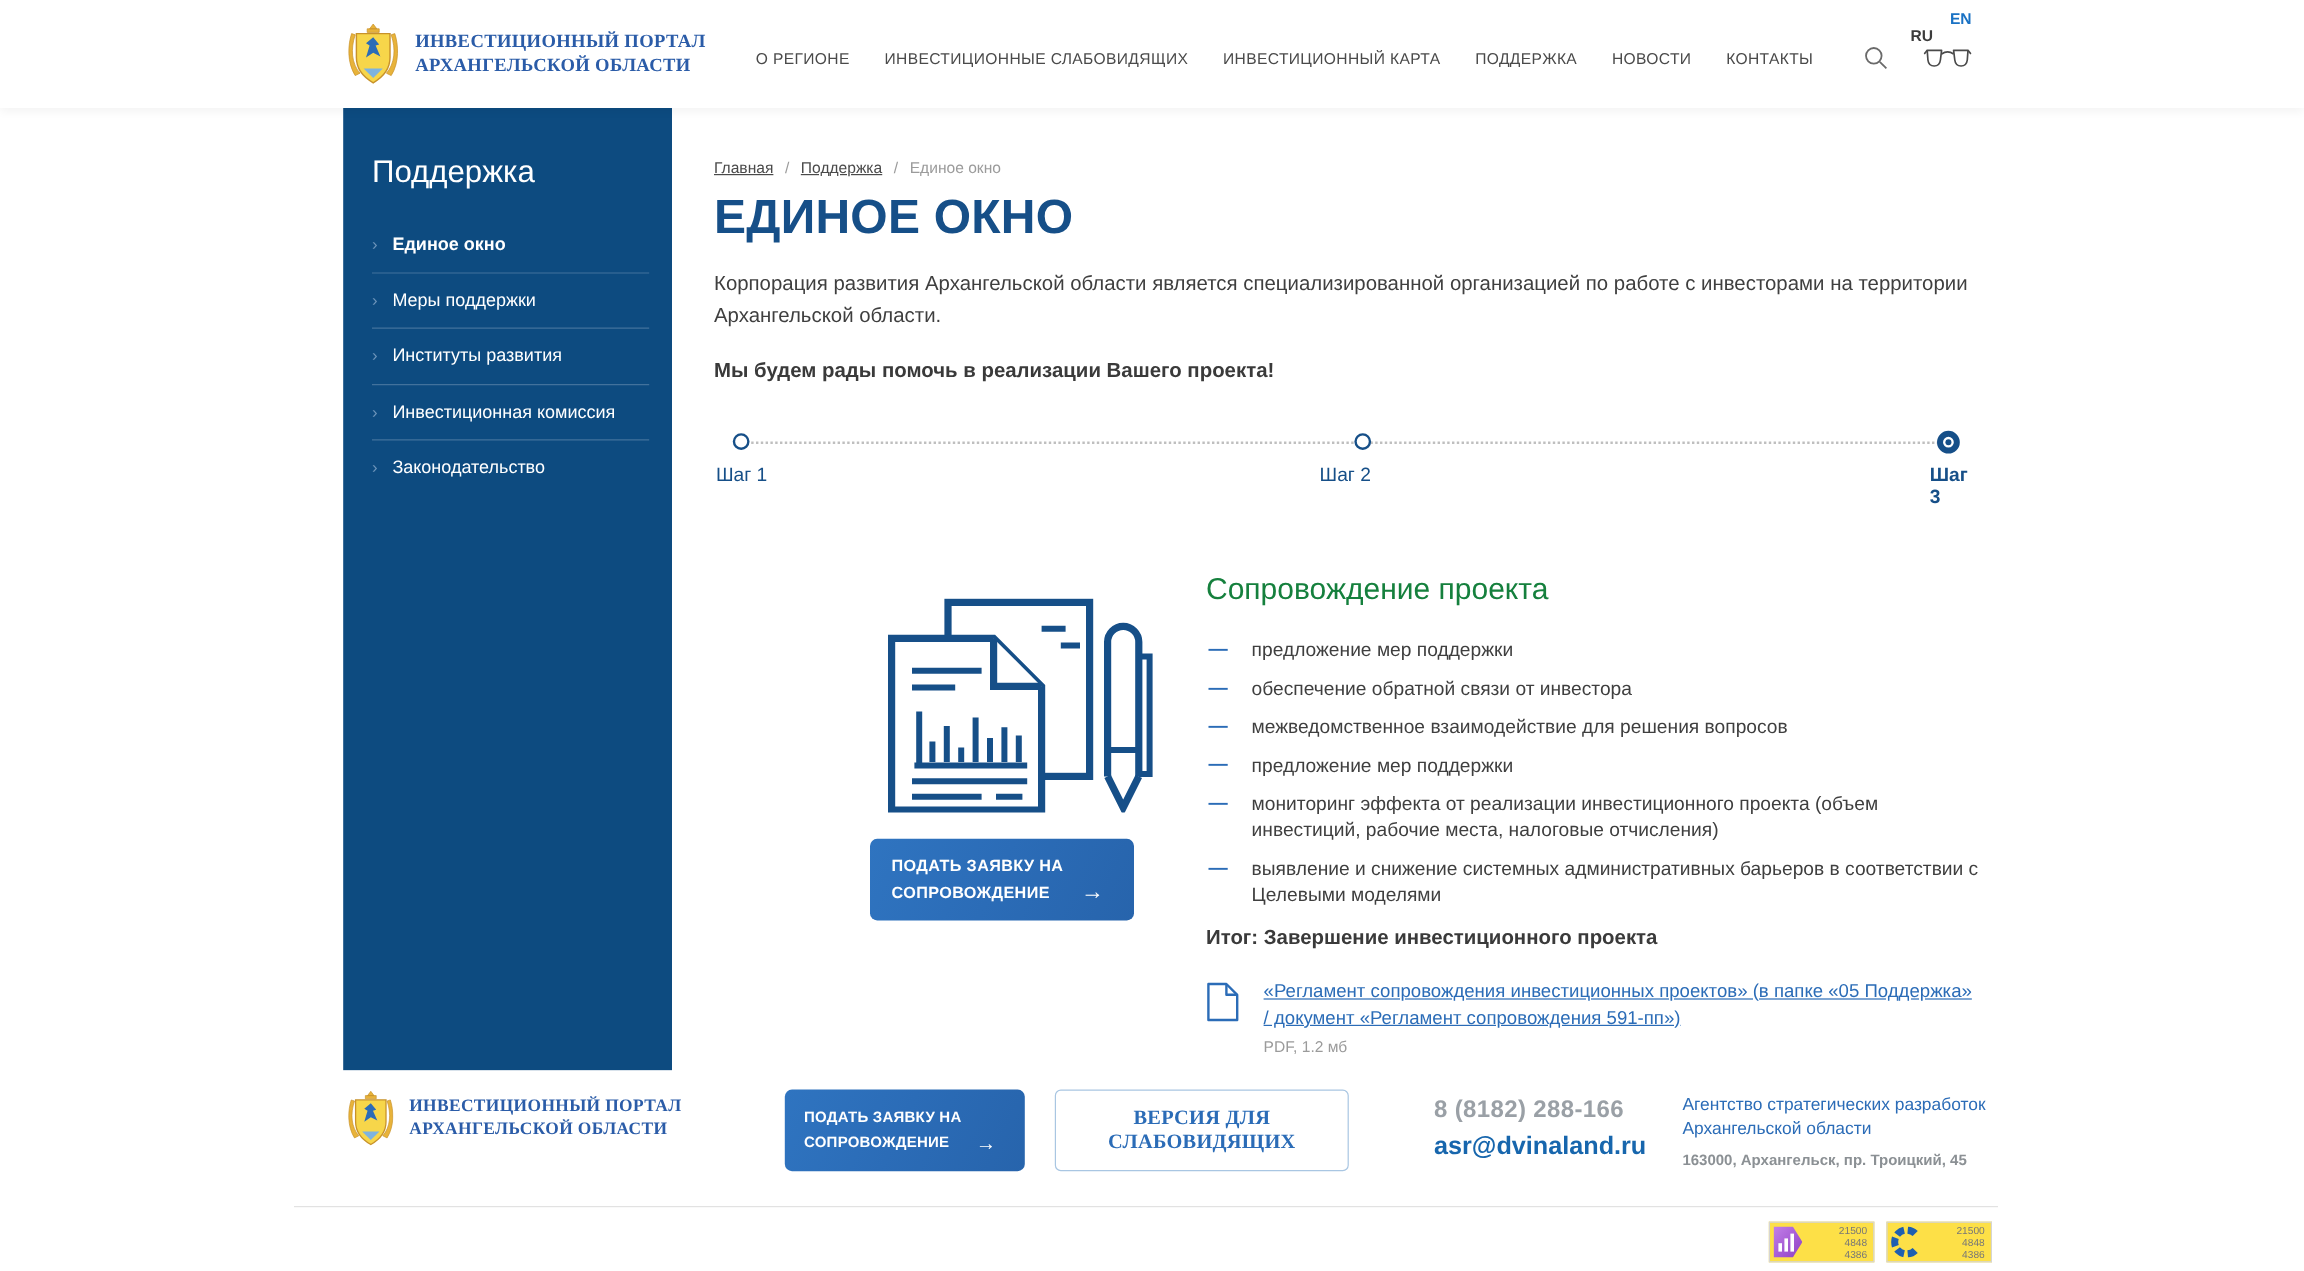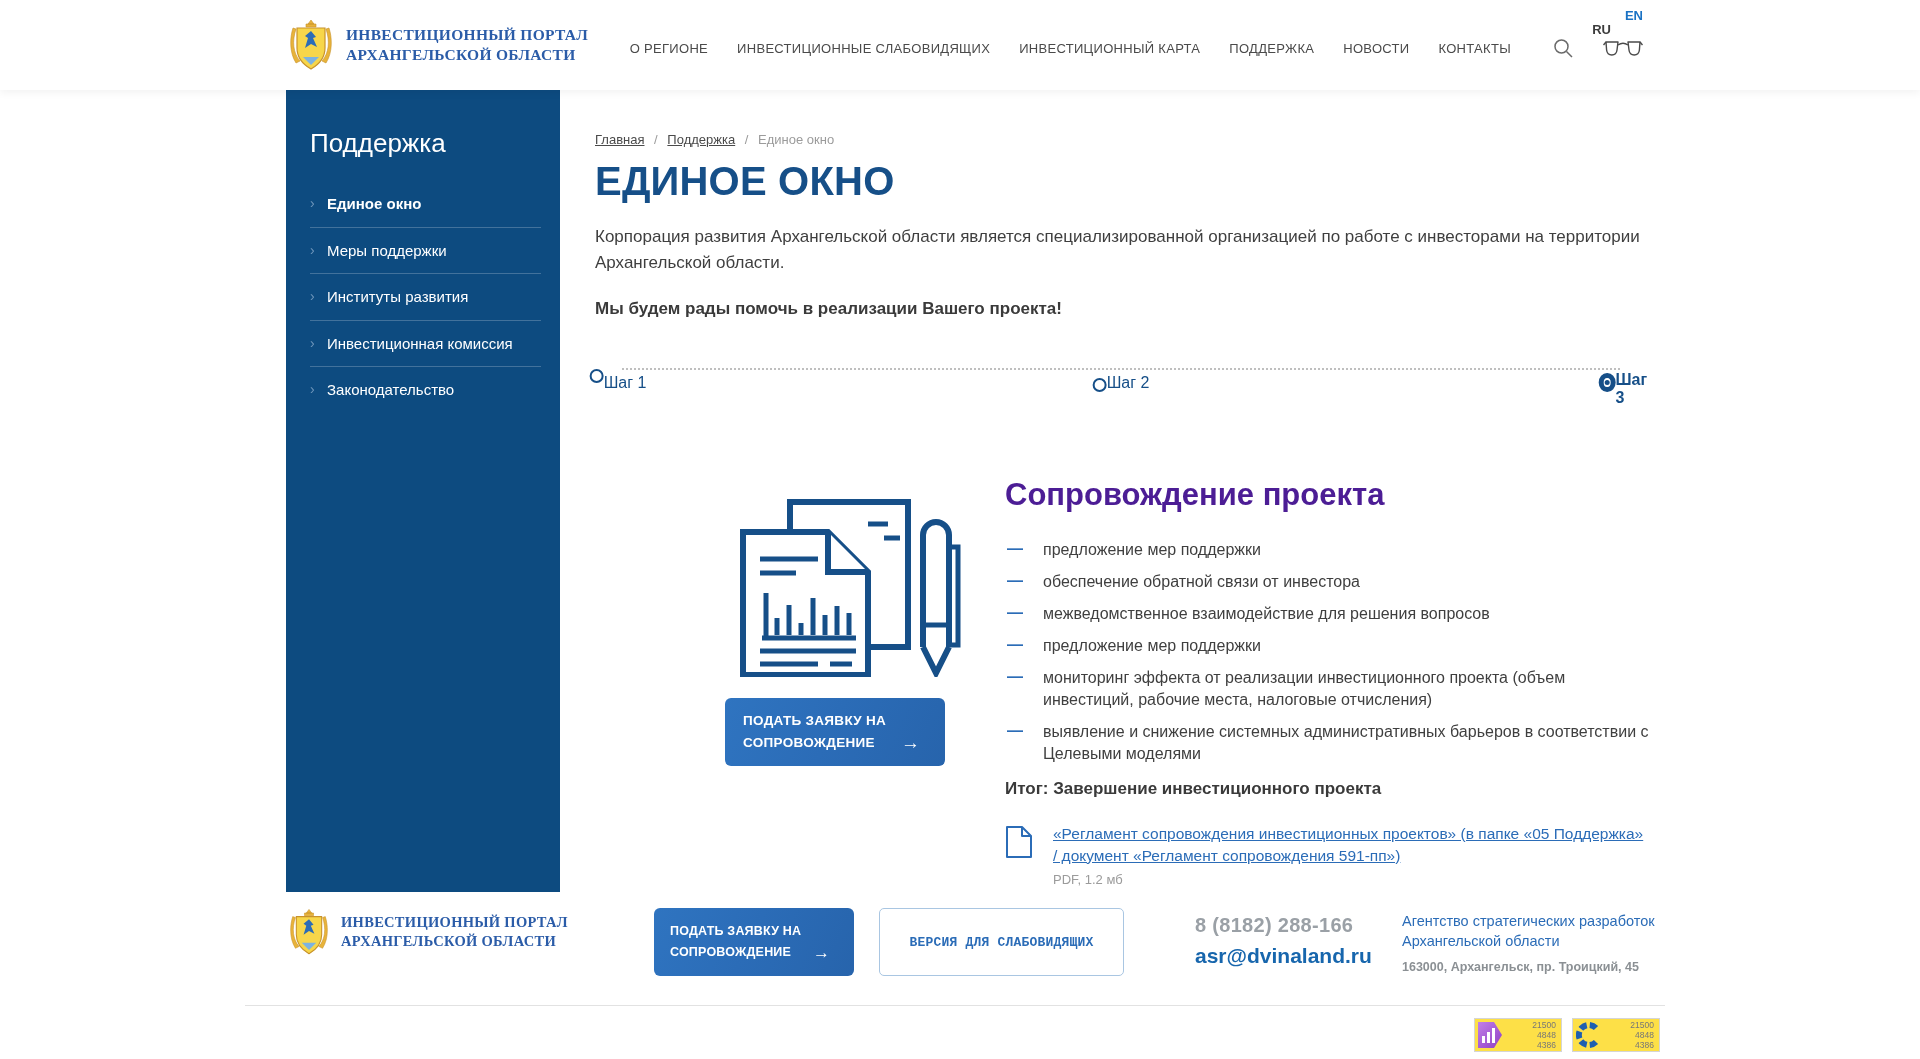--- a/index.html
+++ b/index.html
@@ -35,21 +35,21 @@
   .breadcrumb { padding-top:42px; font-size:13px; color:#9b9b9b; }
   .breadcrumb a { color:#4a4a4a; text-decoration:underline; }
   .breadcrumb .sep { margin:0 6px; color:#9b9b9b; }
   h1.page-title { margin-top:13px; font-size:40px; font-weight:bold; color:#164f88; letter-spacing:.2px; line-height:1.05; }
   .intro { margin-top:22px; font-size:17px; line-height:1.55; color:#3f3f3f; }
   .lead { margin-top:22px; font-size:17px; font-weight:bold; color:#3a3a3a; }
 
   
   .steps { position:relative; margin:42px 0 0 23px; width:1006px; height:72px; }
   .steps-track { position:absolute; left:4px; right:4px; top:7px; border-top:2px dotted #bfbfbf; }
-  .step { position:absolute; top:0; display:flex; flex-direction:row; align-items:center; cursor:pointer; }
+  .step { position:absolute; top:0; display:flex; flex-direction:column; align-items:center; cursor:pointer; }
   .step-1 { left:0; transform:translateX(-50%); }
   .step-2 { left:50%; transform:translateX(-50%);align-items:flex-end; }
   .step-3 { left:100%; transform:translateX(-50%);justify-content:space-between; }
   .step-dot { width:14px; height:14px; border-radius:50%; background:#fff; border:2px solid #164f88; }
   .step.current .step-dot { width:19px; height:19px; border:5px solid #164f88; position:relative; margin-top:-2px; }
   .step.current .step-dot::after { content:""; position:absolute; left:50%; top:50%; width:5px; height:5px; margin:-2.5px 0 0 -2.5px; border-radius:50%; background:#164f88; }
   .step-label { margin-top:13px; font-size:16px; color:#164f88; }
   .step.current .step-label { font-weight:bold; margin-top:10px; }
 
   
@@ -57,21 +57,21 @@
   .col-left { width:395px; flex:none; }
   .illustration { margin-left:123px; }
   .apply-btn { display:block; margin:17px 0 0 130px; width:220px; height:68px; border:none; border-radius:6px;
     background:linear-gradient(115deg,#2f74c0 0%, #2b6cb7 48%, #2764ac 100%);
     color:#fff; text-align:left; padding:0 0 0 18px; cursor:pointer; }
   .apply-btn .l1, .apply-btn .l2 { display:block; font-size:13.5px; font-weight:bold; letter-spacing:.3px; line-height:1.6; }
   .apply-btn .l2row { display:flex; align-items:center; }
   .apply-btn .arrow { font-size:19px; font-weight:bold; margin-left:26px; line-height:1; }
 
   .col-right { width:645px; margin-left:15px; }
-  h2.sec-title { font-size:31px; font-weight:bold; color:#4c1d95; }
+  h2.sec-title { font-size:25px; font-weight:normal; color:#15803d; }
   .dash-list { list-style:none; margin-top:26px; }
   .dash-list li { position:relative; padding-left:38px; font-size:16px; line-height:22px; margin-bottom:10px; color:#3f3f3f; }
   .dash-list .dash { position:absolute; left:2px; top:-1px; color:#2b6cb7; font-weight:bold; }
   .result { margin-top:14px; font-size:17px; font-weight:bold; color:#3a3a3a; }
   .doc-row { display:flex; margin-top:24px; }
   .doc-icon { flex:none; margin-top:2px; }
   .doc-body { margin-left:20px; }
   .doc-link { font-size:15.5px; line-height:22px; color:#2b6cb7; text-decoration:underline; }
   .doc-meta { margin-top:5px; font-size:13px; color:#9b9b9b; }
 
@@ -80,22 +80,22 @@
   .footer-inner { position:relative; height:113px; margin:0 260px 0 290px; }
   .f-logo { position:absolute; left:0; top:16px; display:flex; align-items:center; gap:13px; cursor:pointer; }
   .f-logo .logo-text { font-size:14.5px; }
   .f-apply { position:absolute; left:364px; top:16px; width:200px; height:68px; border:none; border-radius:6px;
     background:linear-gradient(115deg,#2f74c0 0%, #2b6cb7 48%, #2764ac 100%);
     color:#fff; text-align:left; padding:0 0 0 16px; cursor:pointer; }
   .f-apply .l1,.f-apply .l2 { display:block; font-size:12.5px; font-weight:bold; letter-spacing:.2px; line-height:1.65; }
   .f-apply .l2row { display:flex; align-items:center; }
   .f-apply .arrow { font-size:17px; font-weight:bold; margin-left:22px; line-height:1; }
   .f-access { position:absolute; left:589px; top:16px; width:245px; height:68px; background:#fff;
-    border:1px solid #a9c6e2; border-radius:5px; color:#2b6cb7; font-size:13px; font-weight:bold;
-    letter-spacing:.2px; cursor:pointer; font-family:Liberation Mono, monospace; }
+    border:1px solid #a9c6e2; border-radius:5px; color:#2b6cb7; font-size:17px; font-weight:bold;
+    letter-spacing:.2px; cursor:pointer; font-family:Liberation Serif, serif; }
   .f-contacts { position:absolute; left:905px; top:22px; }
   .f-phone { font-size:20px; font-weight:bold; color:#9aa0a6; letter-spacing:.3px; cursor:pointer; }
   .f-email { display:block; margin-top:7px; font-size:21px; font-weight:bold; color:#1766ad; text-decoration:none; }
   .f-agency { position:absolute; left:1112px; top:20px; width:258px; }
   .f-agency .ag { font-size:14.5px; color:#2b6cb7; line-height:1.35; }
   .f-address { margin-top:9px; font-size:12.5px; font-weight:bold; color:#8b9094; }
   .f-divider { margin:0 255px 0 245px; border-top:1px solid #e2e2e2; }
   .badges { position:absolute; right:260px; top:126px; display:flex; gap:10px; }
   .badge { width:88px; height:34px; background:#fde047; border:1px solid #d5d5d5; display:flex; align-items:center; padding:0 5px 0 3px; cursor:pointer; }
   .badge-nums { flex:1; text-align:right; font-size:8.5px; line-height:1.18; color:#777; }

